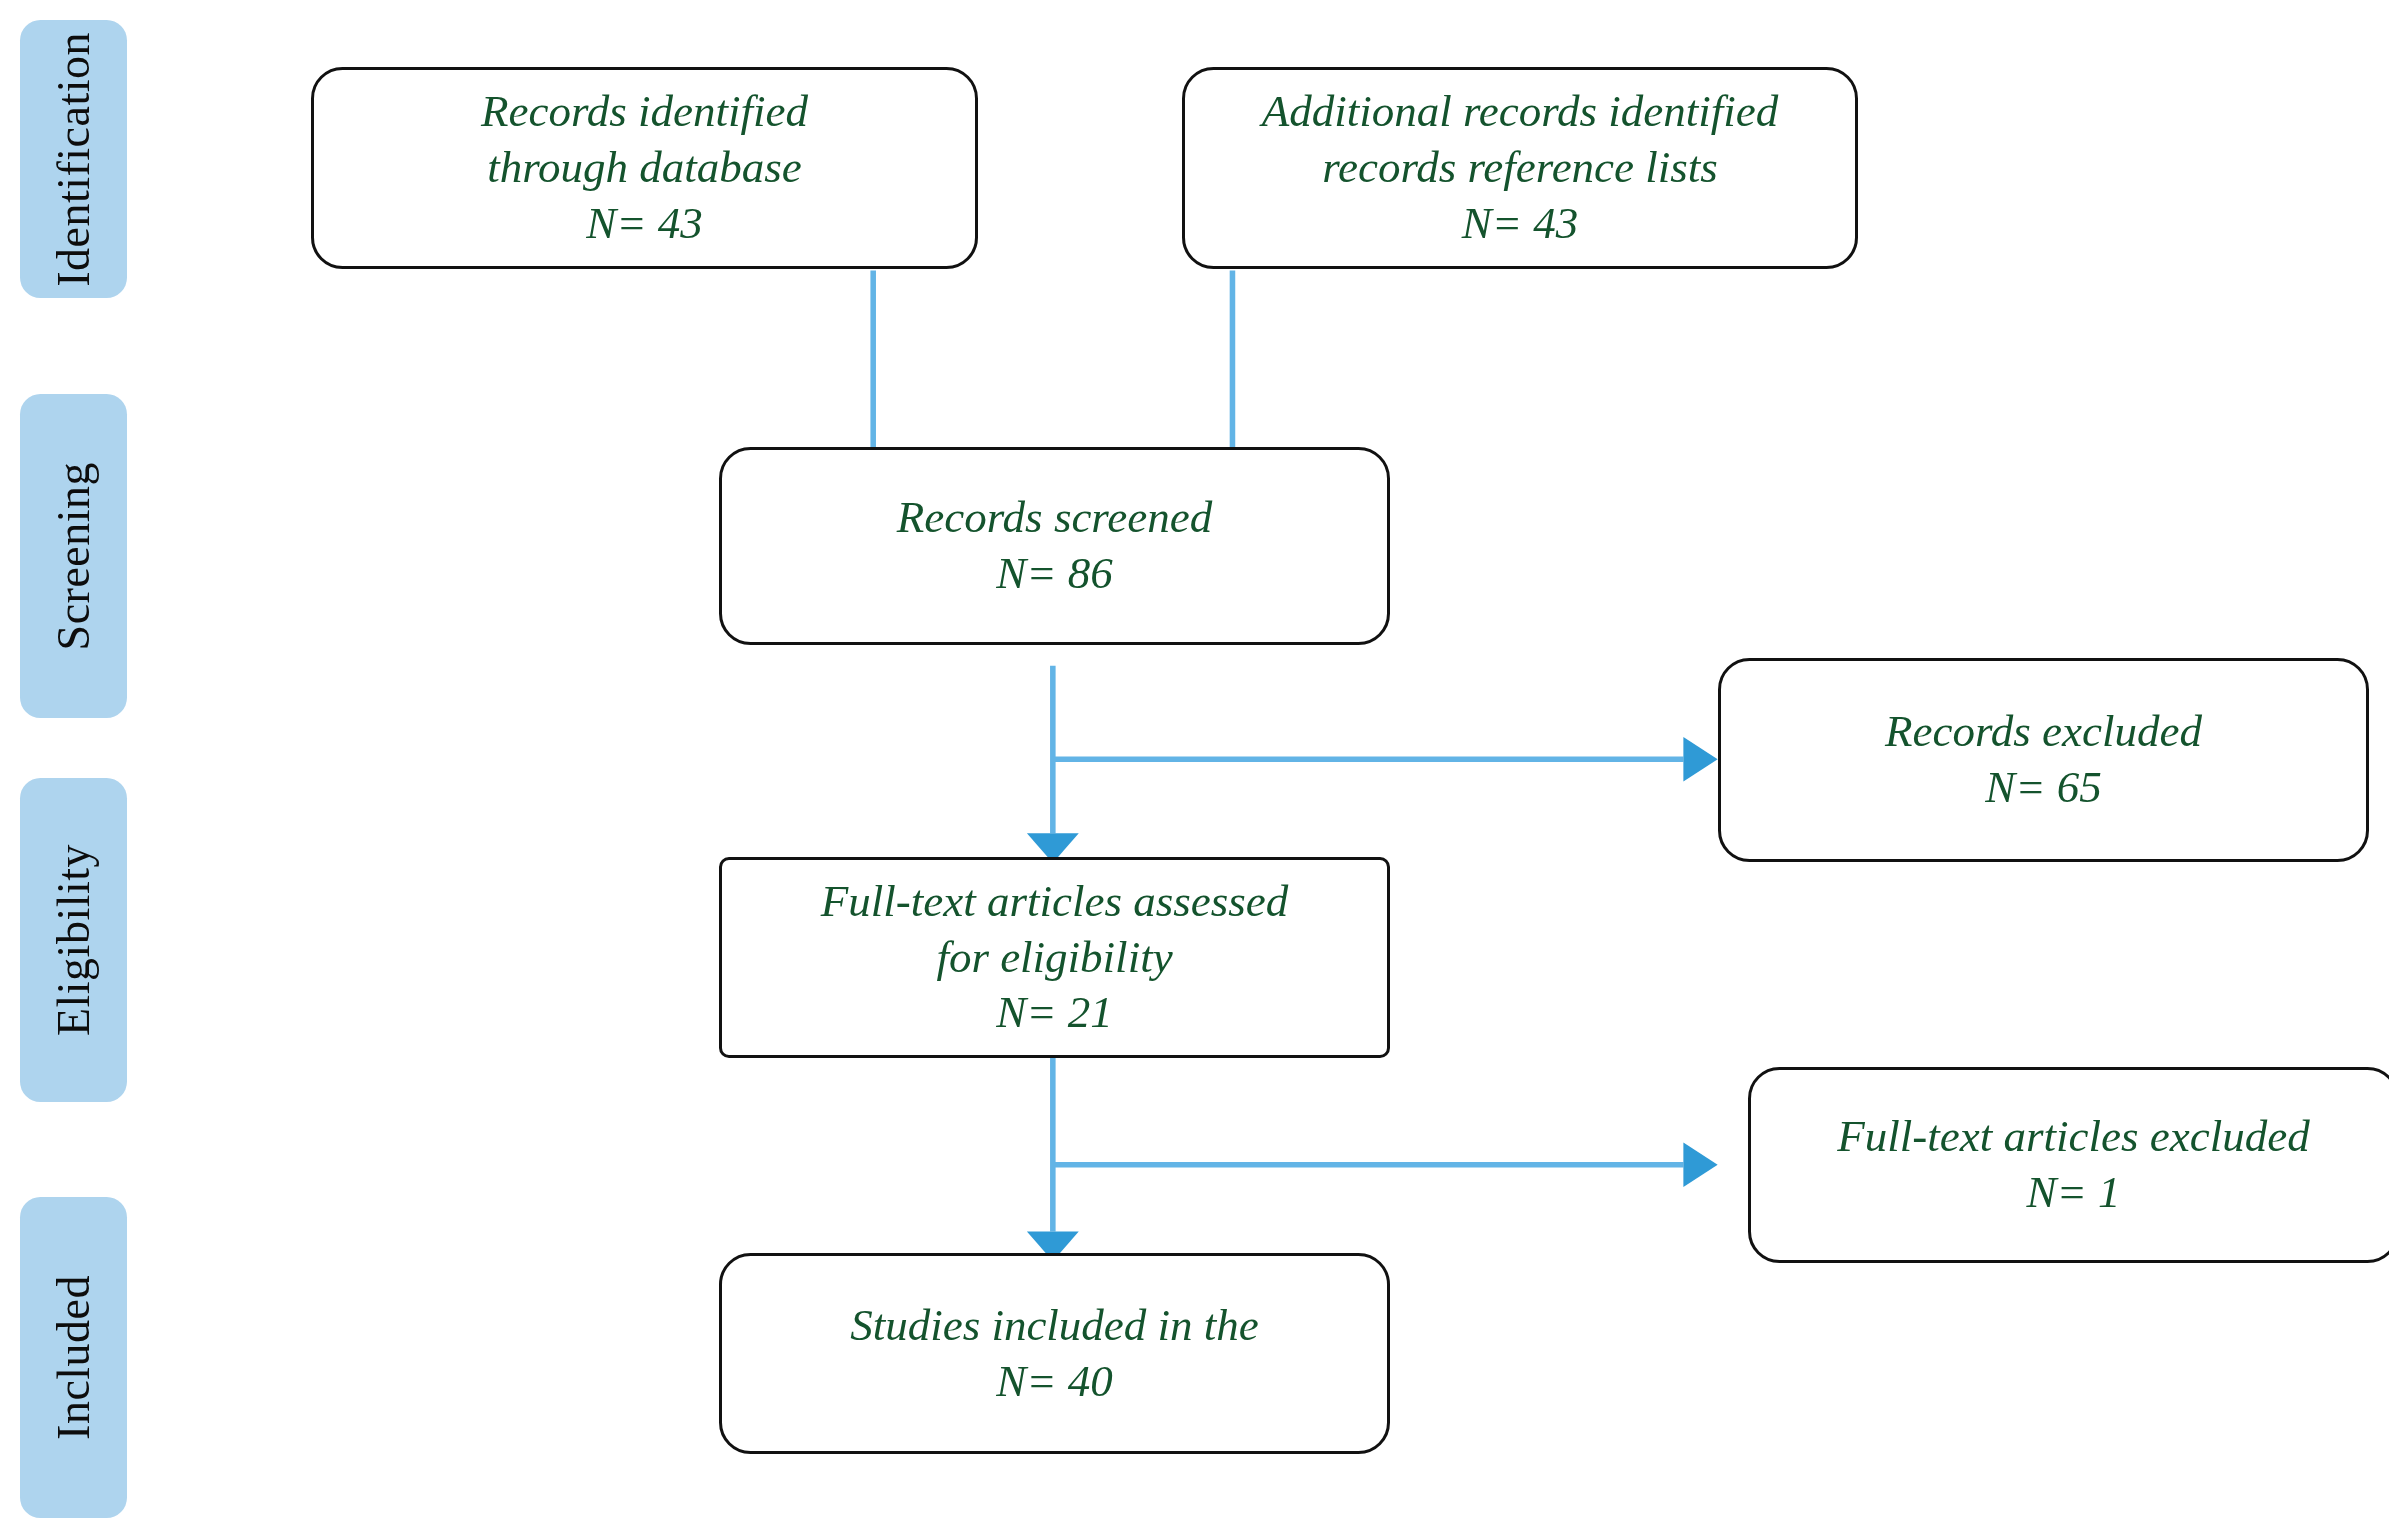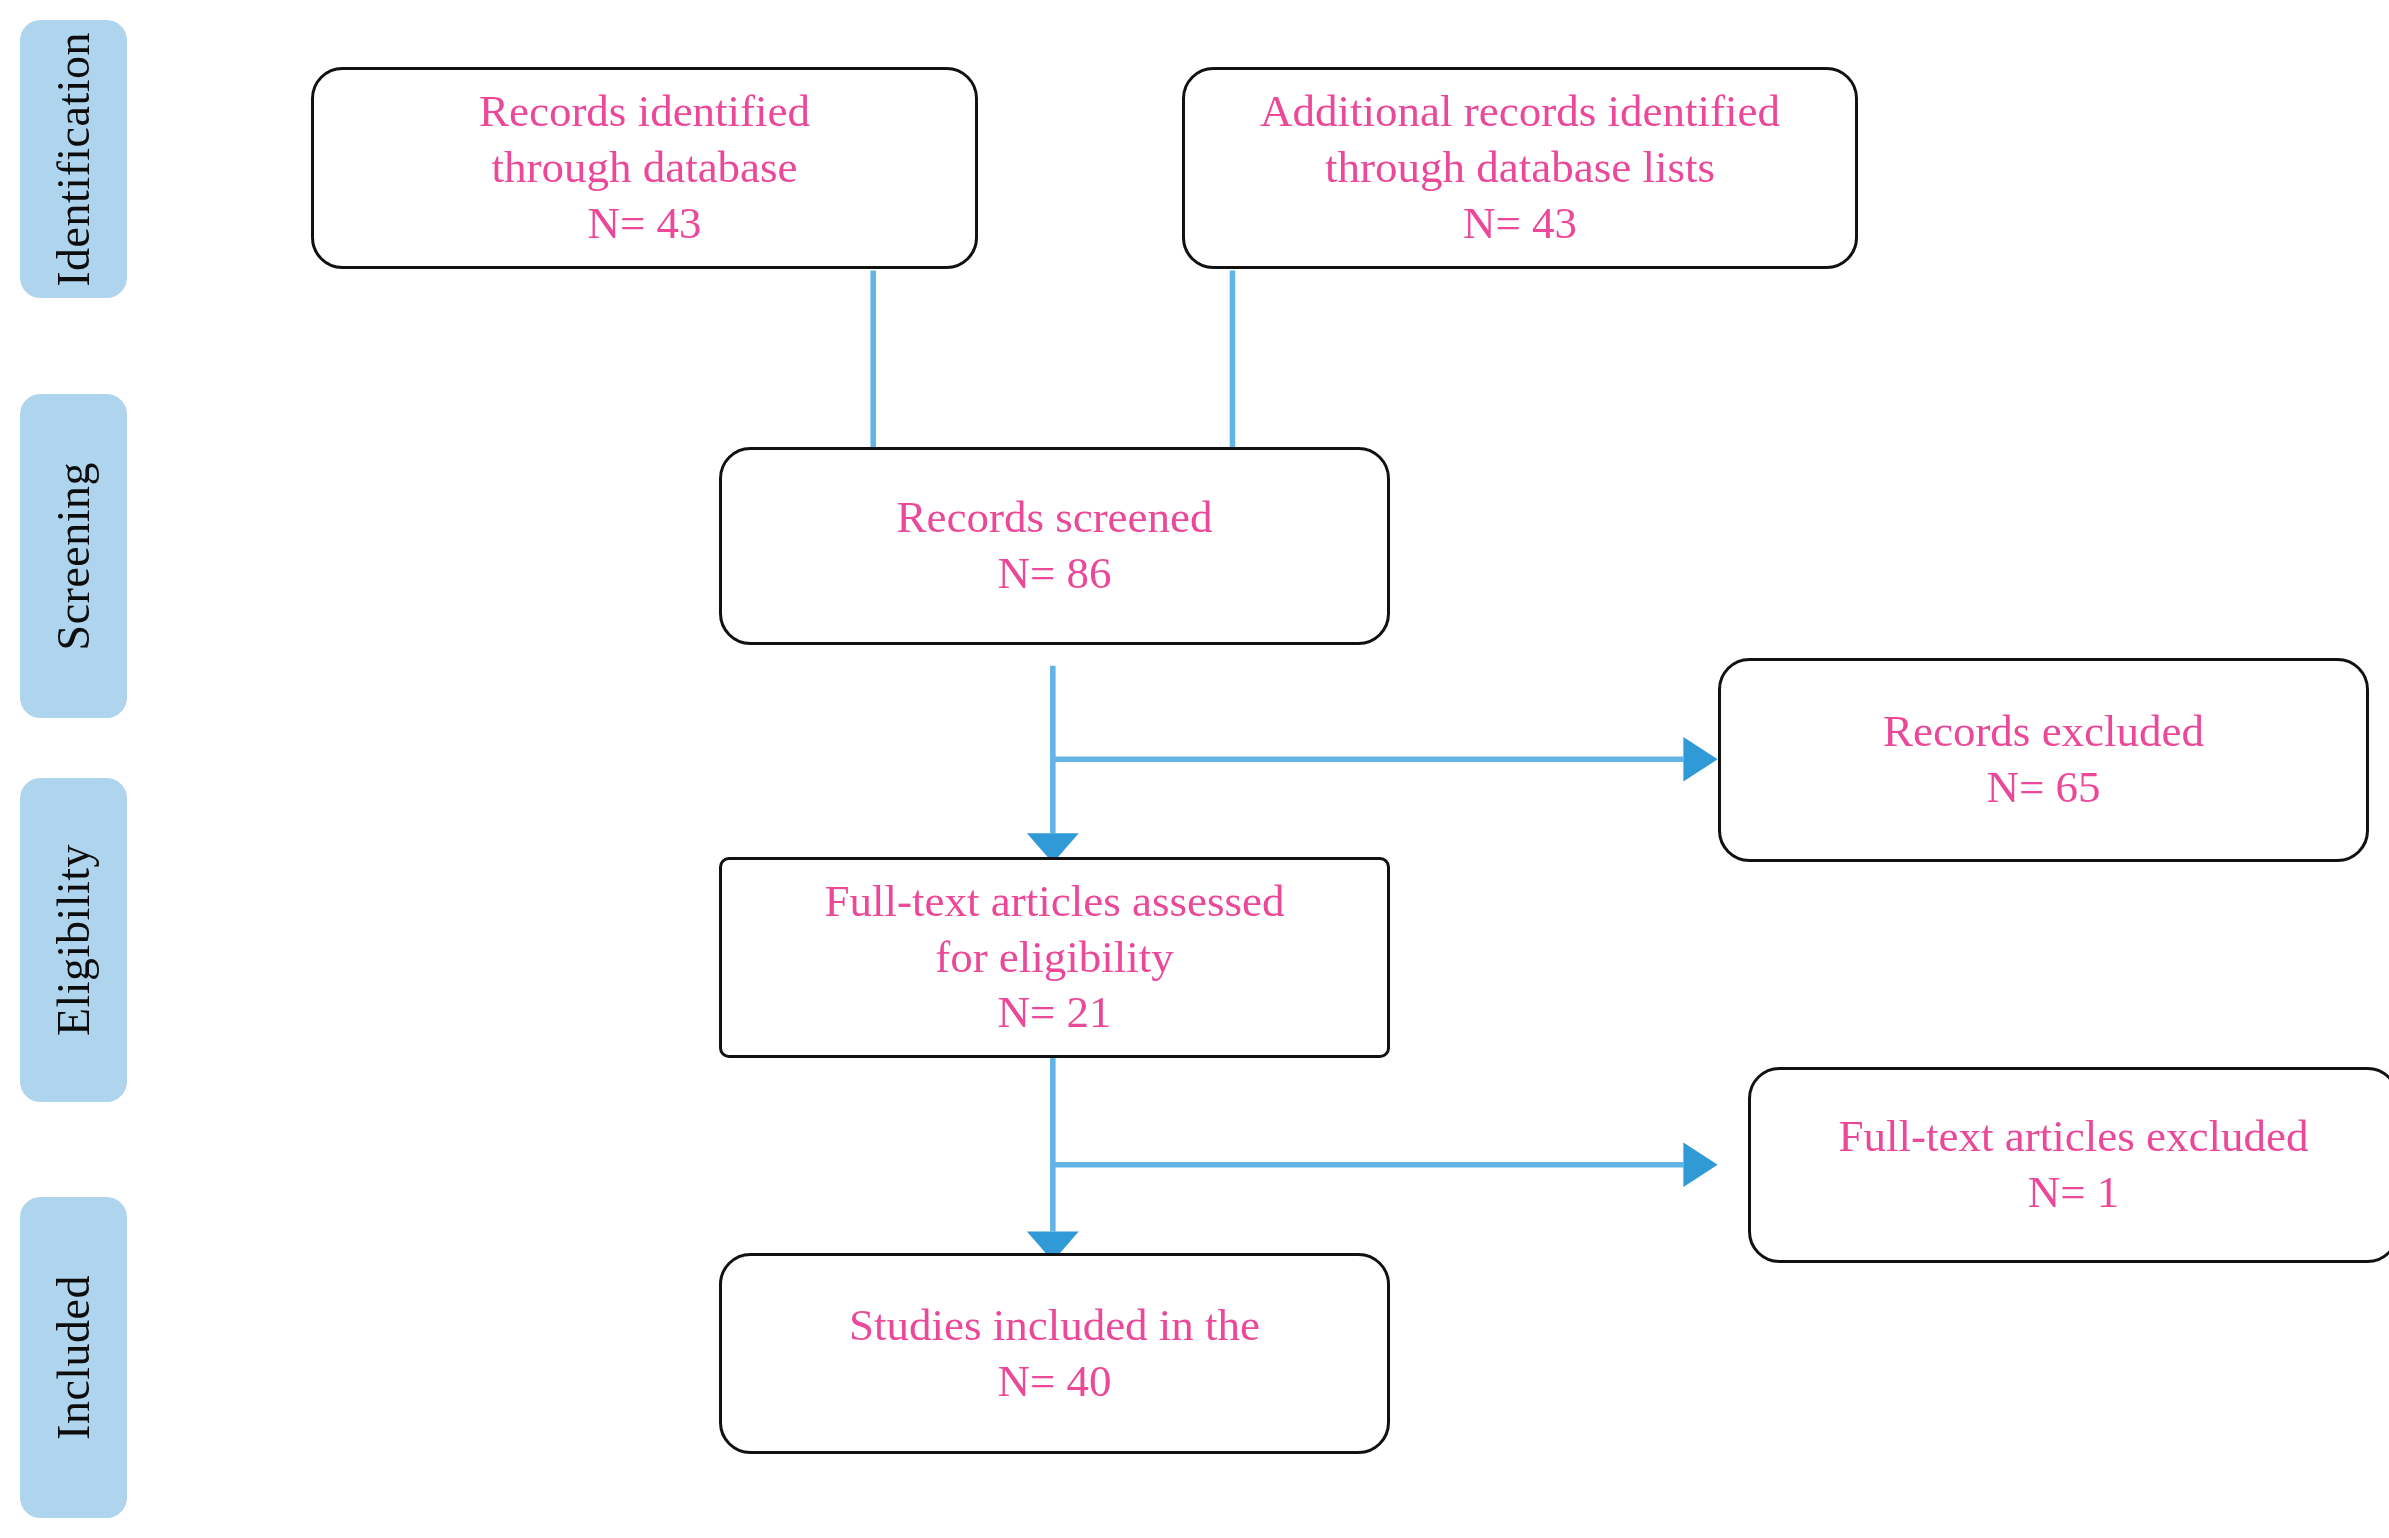--- a/index.html
+++ b/index.html
@@ -48,23 +48,24 @@
     display: flex;
     flex-direction: column;
     align-items: center;
     justify-content: center;
     text-align: center;
     padding: 5.6px 15px;
   }
   .flow-box .line {
     font-size: 45px;
     line-height: 1.24;
-    color: #ec4899;
+    color: #14532d;
     white-space: nowrap;
     font-family: "Liberation Serif", "DejaVu Serif", serif;
+    font-style: italic;
   }
 
   
   #connectors {
     position: absolute;
     left: 0;
     top: 0;
     width: 2389px;
     height: 1538px;
     pointer-events: none;
@@ -131,21 +132,21 @@
   </div>
 
   <div class="flow-box" style="left:311px; top:67px; width:667px; height:202px;">
     <div class="line">Records identified</div>
     <div class="line">through database</div>
     <div class="line">N= 43</div>
   </div>
 
   <div class="flow-box" style="left:1182px; top:67px; width:676px; height:202px;text-align:right;">
     <div class="line">Additional records identified</div>
-    <div class="line">through database lists</div>
+    <div class="line">records reference lists</div>
     <div class="line">N= 43</div>
   </div>
 
   <div class="flow-box" style="left:719px; top:447px; width:671px; height:198px;">
     <div class="line">Records screened</div>
     <div class="line">N= 86</div>
   </div>
 
   <div class="flow-box" style="left:1718px; top:658px; width:651px; height:204px;">
     <div class="line">Records excluded</div>

